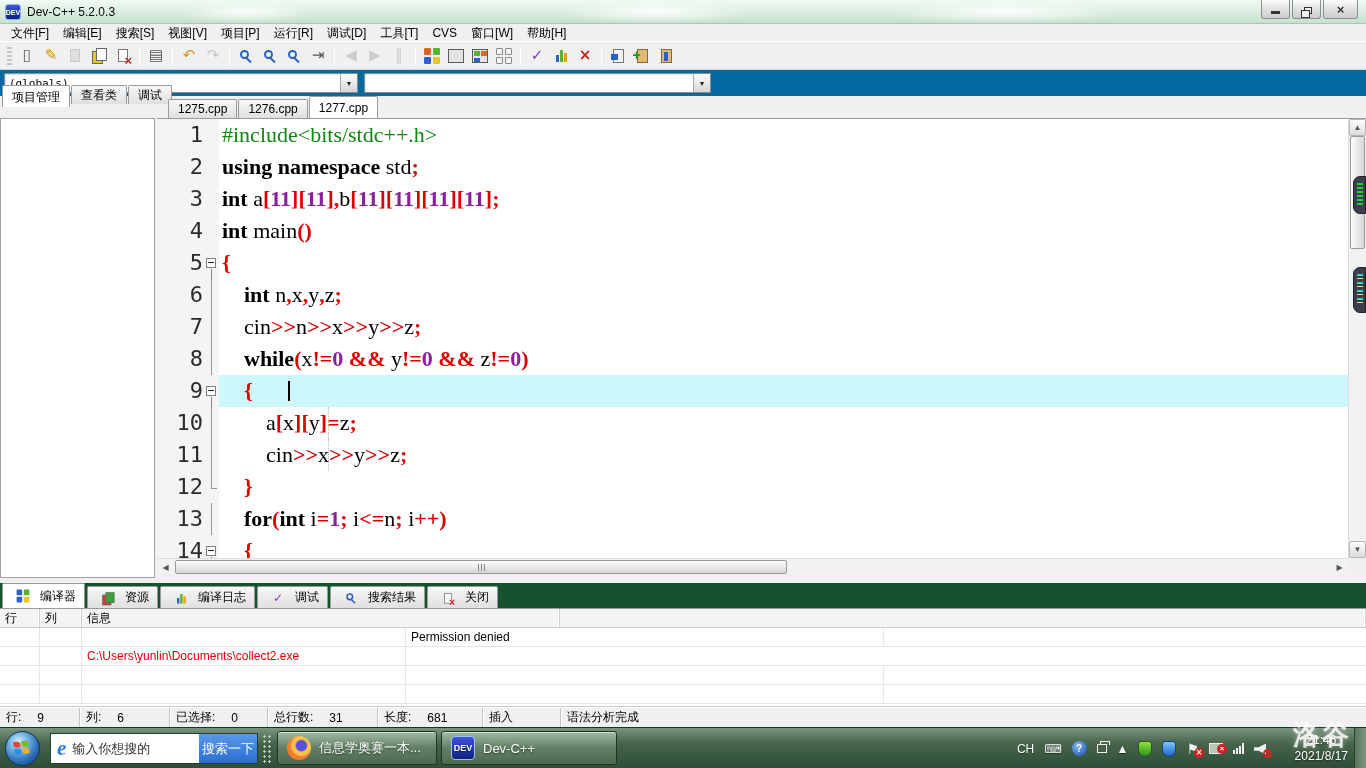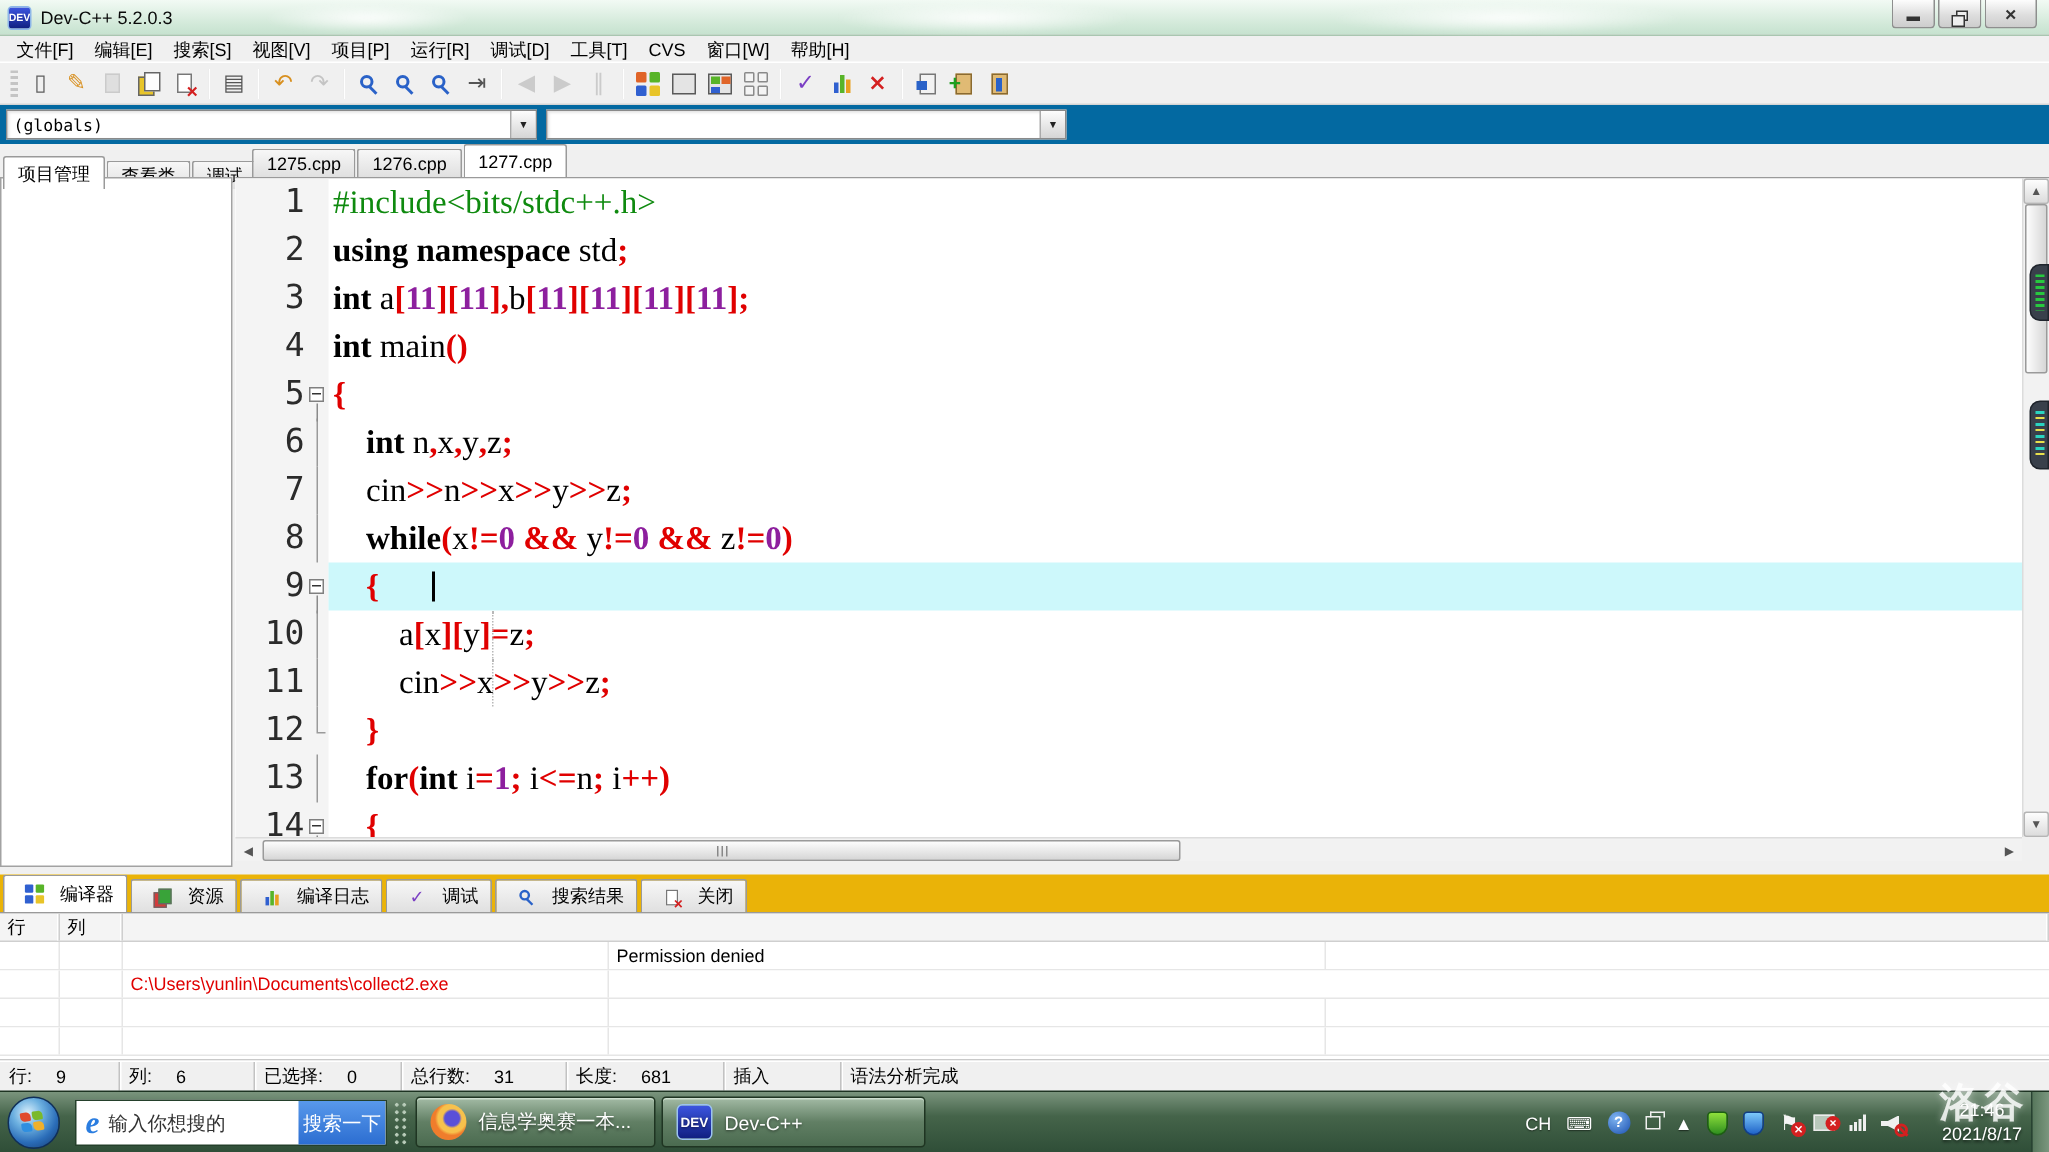--- a/index.html
+++ b/index.html
@@ -64,21 +64,21 @@
 
   
   .comborow{position:absolute;top:70px;left:0;right:0;height:26px;background:#0369a1}
   .combo{position:absolute;top:3px;height:20px;background:#fff;border:1px solid #8a8a8a;
     box-shadow:inset 1px 1px 2px rgba(0,0,0,.12);display:flex;align-items:center}
   .combo .txt{flex:1;font-family:"DejaVu Sans Mono",monospace;font-size:11px;padding-left:4px;color:#000;white-space:nowrap;overflow:hidden}
   .combo .drop{width:17px;height:18px;background:linear-gradient(#fdfdfd,#d5d5d5);border-left:1px solid #aaa;
     display:flex;align-items:center;justify-content:center;font-size:7px;color:#222}
 
   
-  .ltabs{position:absolute;left:2px;top:104px;display:flex;align-items:flex-end;height:22px}
+  .ltabs{position:absolute;left:2px;top:85px;display:flex;align-items:flex-start;height:22px}
   .etabs{position:absolute;left:168px;top:96px;display:flex;align-items:flex-end;height:22px}
   .tab{height:19px;line-height:19px;padding:0 9px;font-size:12px;color:#000;white-space:nowrap;
     background:linear-gradient(#f7f7f7,#e0e0e0);border:1px solid #9a9a9a;border-bottom:none;
     border-radius:2px 2px 0 0;margin-right:1px}
   .tab.active{background:#fff;height:22px;line-height:22px;z-index:2}
 
   
   .leftpanel{position:absolute;left:0;top:118px;width:155px;height:460px;background:#fff;border:1px solid #a2a2a2}
   .editor{position:absolute;left:157px;top:118px;width:1209px;height:456px;background:#fff;border-top:1px solid #9a9a9a}
   .code-vp{position:absolute;left:0;top:0;right:18px;bottom:16px;overflow:hidden;background:#fff}
@@ -115,21 +115,21 @@
   .corner{position:absolute;right:0;bottom:0;width:18px;height:16px;background:#f0f0f0}
 
   .cap{position:absolute;right:0;width:13px;border-radius:7px 0 0 7px;background:#39404b;border:1px solid #1f242c;z-index:30}
   .cap .str{position:absolute;left:3px;right:2px;top:6px;bottom:6px}
   .cap1{top:176px;height:38px}
   .cap1 .str{background:repeating-linear-gradient(180deg,#27c93f 0 2px,transparent 2px 4px)}
   .cap2{top:267px;height:46px}
   .cap2 .str{background:repeating-linear-gradient(180deg,#2bd4c0 0 2px,transparent 2px 4px,#e8e04c 4px 5px,transparent 5px 8px)}
 
   
-  .bpanel{position:absolute;left:0;top:583px;right:0;height:124px;background:#eab308}
+  .bpanel{position:absolute;left:0;top:583px;right:0;height:124px;background:#14532d}
   .btabs{position:absolute;left:2px;top:0;display:flex;align-items:flex-end;height:25px}
   .btab{height:22px;display:flex;align-items:center;gap:5px;padding:0 8px;font-size:12px;white-space:nowrap;
     border:1px solid #9a9a9a;border-bottom:none;border-radius:2px 2px 0 0;
     background:linear-gradient(#f7f7f7,#e0e0e0);margin-right:2px}
   .btab.active{background:#fff;height:25px;z-index:2}
   .btab .tico{transform:scale(.8)}
   .btable{position:absolute;left:0;top:25px;right:0;bottom:0;background:#fff;border-top:1px solid #9a9a9a;overflow:hidden}
   .brow{display:flex;height:19px;border-bottom:1px solid #e6e6e6;font-size:12px;align-items:stretch;background:#fff}
   .brow.header{background:#f4f4f4;border-bottom:1px solid #cfcfcf}
   .bc{display:flex;align-items:center;padding:0 5px;border-right:1px solid #e6e6e6;overflow:hidden;white-space:nowrap;flex:none}
@@ -543,20 +543,21 @@
               <span class="pageico pagex"></span>
             </div>
           </span>
           <span>关闭</span>
         </div>
       </div>
     <div class="btable">
         <div class="brow header">
           <div class="bc bc1">行</div>
           <div class="bc bc2">列</div>
+          <div class="bc bc4">信息</div>
           <div class="bc bc5"></div>
         </div>
         <div class="brow">
           <div class="bc bc1"></div>
           <div class="bc bc2"></div>
           <div class="bc bc3"></div>
           <div class="bc bc4">Permission denied</div>
           <div class="bc bc5"></div>
         </div>
         <div class="brow">

